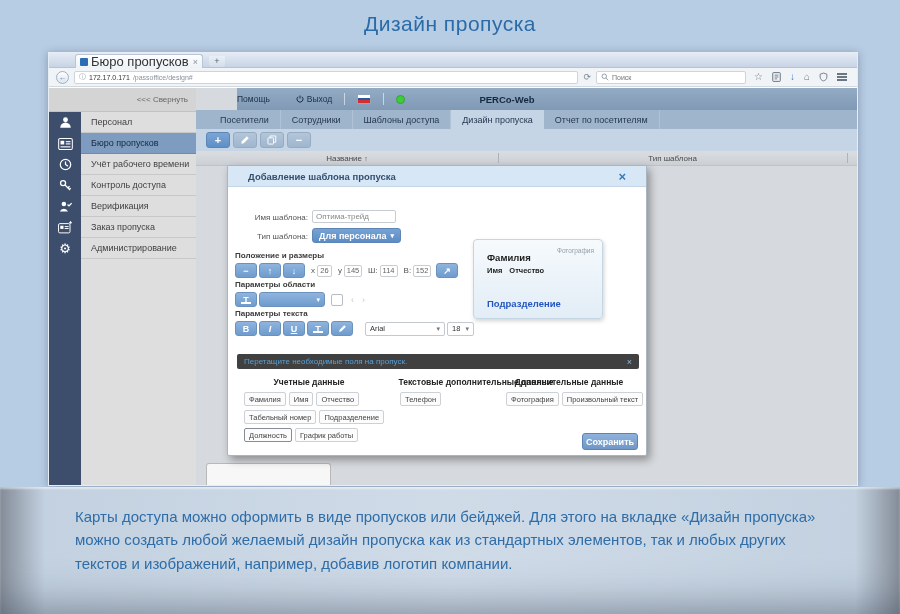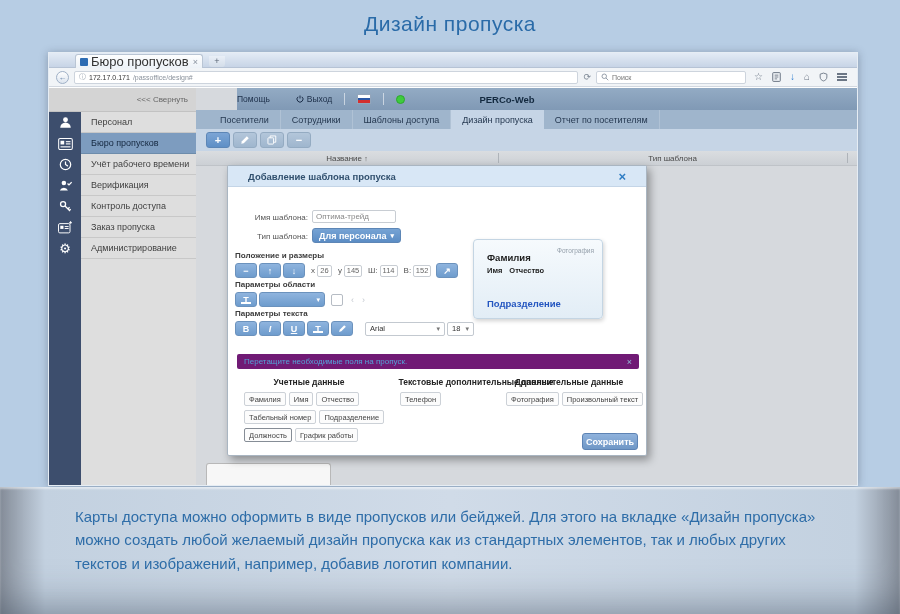--- a/index.html
+++ b/index.html
@@ -154,21 +154,21 @@
 
   .preview-card { position:absolute; left:245px; top:52px; width:130px; height:80px;
     background:linear-gradient(#f6fafd,#e2edf6); border:1px solid #c4d5e3; border-radius:4px;
     box-shadow:1px 2px 4px rgba(0,0,0,.18); }
   .pv-photo { position:absolute; right:8px; top:7px; font-size:6.5px; color:#95a0ab; }
   .pv-surname { position:absolute; left:13px; top:12px; font-size:9.5px; font-weight:bold; color:#1d1d1d; }
   .pv-nameline { position:absolute; left:13px; top:26px; font-size:7.5px; font-weight:bold; color:#1d1d1d; display:flex; gap:7px; }
   .pv-dept { position:absolute; left:13px; top:58px; font-size:9.5px; font-weight:bold; color:#2456c0; }
 
   .hint-bar { position:absolute; left:9px; top:167px; width:402px; height:15px;
-    background:#701a75; border-radius:2px; display:flex; align-items:center;
+    background:#404040; border-radius:2px; display:flex; align-items:center;
     padding:0 7px; font-size:8px; color:#56a0d6; }
   .hint-close { margin-left:auto; color:#93bbd8; font-size:9px; }
 
   .cols { position:absolute; left:0; top:190px; width:100%; }
   .fcol { position:absolute; }
   .fcol-1 { left:16px; width:130px; }
   .fcol-2 { left:168px; width:160px; }
   .fcol-3 { left:270px; width:142px; }
   .fcol-title { font-size:8.5px; font-weight:bold; color:#222; text-align:center; margin-bottom:5px; white-space:nowrap; }
   .chip-row { display:flex; gap:3px; margin-bottom:4px; }
@@ -275,36 +275,36 @@
                   <circle cx="8" cy="8" r="6.4" fill="none" stroke="#fff" stroke-width="1.5"></circle>
                   <path d="M8 4.2V8l3 2" fill="none" stroke="#fff" stroke-width="1.5"></path>
                 </svg>
             </span>
             <span class="lb-cell">Учёт рабочего времени</span>
           </div>
 
           <div class="srow">
             <span class="ic-cell">
               <svg width="13" height="13" viewBox="0 0 16 16">
+                  <circle cx="5" cy="5" r="3.1" fill="none" stroke="#fff" stroke-width="1.6"></circle>
+                  <path d="M7.4 7.4l6.2 6.2M11 11l2-2M12.8 12.8l1.6-1.6" fill="none" stroke="#fff" stroke-width="1.6"></path>
+                </svg>
+            </span>
+            <span class="lb-cell">Контроль доступа</span>
+          </div>
+
+          <div class="srow">
+            <span class="ic-cell">
+              <svg width="13" height="13" viewBox="0 0 16 16">
                   <circle cx="6" cy="5" r="2.8" fill="#fff"></circle>
                   <path d="M1 14a5.5 5.5 0 0 1 10 0z" fill="#fff"></path>
                   <path d="M10.5 5.5l1.8 1.8L15.6 4" fill="none" stroke="#fff" stroke-width="1.6"></path>
                 </svg>
             </span>
             <span class="lb-cell">Верификация</span>
-          </div>
-
-          <div class="srow">
-            <span class="ic-cell">
-              <svg width="13" height="13" viewBox="0 0 16 16">
-                  <circle cx="5" cy="5" r="3.1" fill="none" stroke="#fff" stroke-width="1.6"></circle>
-                  <path d="M7.4 7.4l6.2 6.2M11 11l2-2M12.8 12.8l1.6-1.6" fill="none" stroke="#fff" stroke-width="1.6"></path>
-                </svg>
-            </span>
-            <span class="lb-cell">Контроль доступа</span>
           </div>
 
           <div class="srow">
             <span class="ic-cell">
               <svg width="15" height="13" viewBox="0 0 17 14">
                   <rect x="0.6" y="2.6" width="13" height="10.5" rx="1.5" fill="none" stroke="#fff" stroke-width="1.1"></rect>
                   <rect x="2.6" y="5" width="3.6" height="3.6" fill="#fff"></rect>
                   <rect x="7.6" y="5.4" width="4.4" height="1.1" fill="#fff"></rect>
                   <rect x="7.6" y="7.6" width="4.4" height="1.1" fill="#fff"></rect>
                   <path d="M14.2 2.8V0m-1.4 1.4h2.8" stroke="#fff" stroke-width="1.3"></path>

